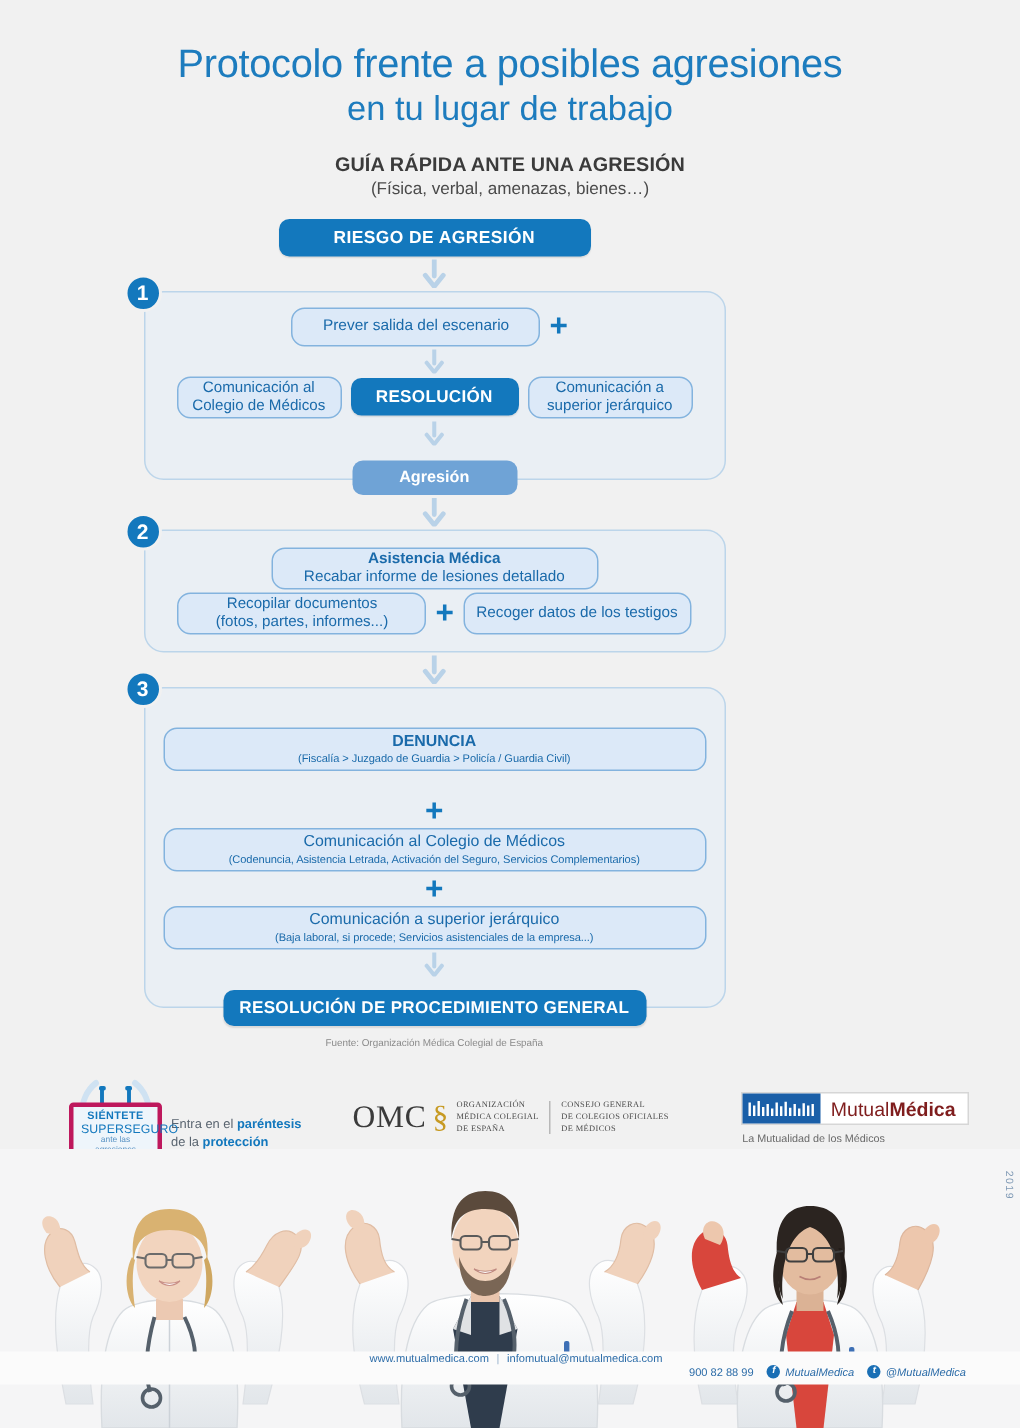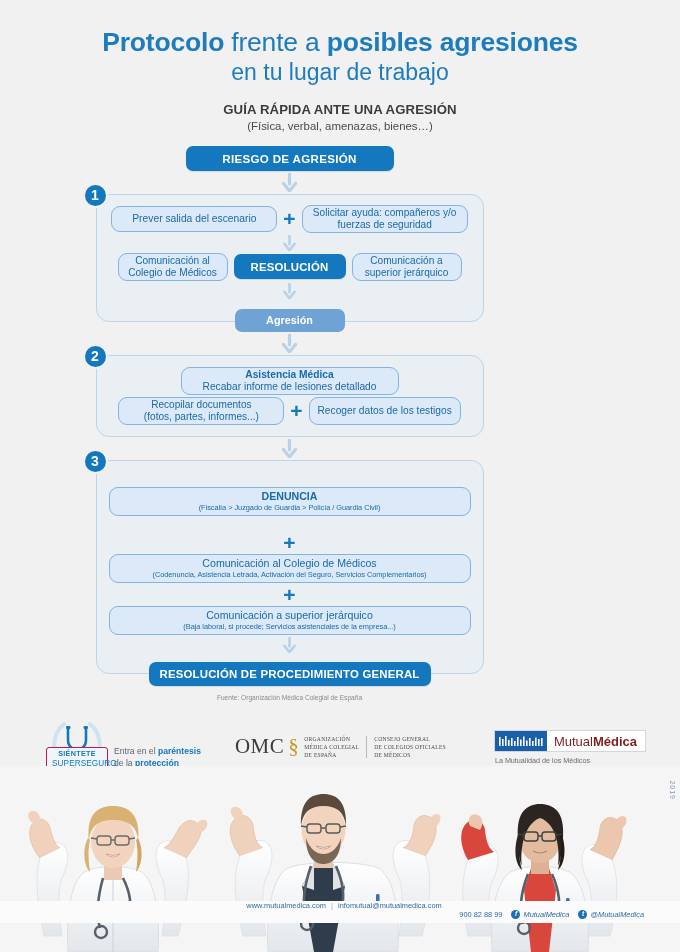--- a/index.html
+++ b/index.html
@@ -8,21 +8,21 @@
     font-family: "Liberation Sans", sans-serif;
     background: #f1f1f1;
     position: relative;
     overflow: hidden;
     -webkit-font-smoothing: antialiased;
   }
 
   
   .header { padding-top: 28px; text-align: center; }
   .title-l1 { font-size: 26.5px; color: #1d7cbe; letter-spacing: -0.2px; line-height: 1.1; }
-  .title-l1 .b { font-weight: bold; }
+  .title-l1 .b { font-weight: normal; }
   .title-l1 .n { font-weight: normal; }
   .title-l2 { font-size: 23px; color: #1d7cbe; font-weight: normal; line-height: 1.25; margin-top: 1px; }
 
   .subtitle { margin-top: 15px; font-size: 13.2px; font-weight: bold; color: #3b3b3b; letter-spacing: 0.1px; }
   .subnote { margin-top: 3px; font-size: 11.4px; color: #4a4a4a; }
 
   
   .flow { position: relative; width: 579px; padding-top: 14px; }
 
   
@@ -156,21 +156,21 @@
   .logos {
     display: flex;
     align-items: center;
     margin-top: 16px;
     padding: 0 34px 0 44px;
     height: 66px;
   }
   .logo-ss { display: flex; align-items: flex-end; }
   .paren-mark { width: 60px; height: 60px; position: relative; }
   .ss-txtbox {
-    border: 1px solid #be185d;
+    border: 3px solid #be185d;
     border-radius: 3px;
     background: #eef5fb;
     padding: 2px 5px 2px 5px;
     text-align: center;
     position: absolute;
     left: 2px; bottom: 2px;
     width: 62px;
   }
   .ss-l1 { font-size: 7.2px; font-weight: bold; color: #1378bd; letter-spacing: 0.3px; line-height: 1.15; }
   .ss-l2 { font-size: 8.2px; font-weight: normal; color: #1378bd; letter-spacing: 0.1px; line-height: 1.1; }
@@ -271,21 +271,20 @@
   <svg class="arrow" viewBox="0 0 17 19">
     <path d="M8.5 0 L8.5 11 M8.5 18 L2.5 10.5 M8.5 18 L14.5 10.5" stroke="#b9d2e8" stroke-width="3.2" fill="none" stroke-linecap="round"></path>
   </svg>
 
   <div class="group g1">
     <div class="badge">1</div>
 
     <div class="r1">
       <div class="box box-light b-prever">Prever salida del escenario</div>
       <div class="plus">+</div>
-      <div class="box box-light b-solicitar">Solicitar ayuda: compañeros y/o fuerzas de seguridad</div>
     </div>
 
     <svg class="arrow arrow-sm" viewBox="0 0 17 19">
       <path d="M8.5 0 L8.5 11 M8.5 18 L2.5 10.5 M8.5 18 L14.5 10.5" stroke="#b9d2e8" stroke-width="3.2" fill="none" stroke-linecap="round"></path>
     </svg>
 
     <div class="r2">
       <div class="box box-light b-comcol">Comunicación al Colegio de Médicos</div>
       <div class="box box-dark b-resol">RESOLUCIÓN</div>
       <div class="box box-light b-comsup">Comunicación a superior jerárquico</div>

